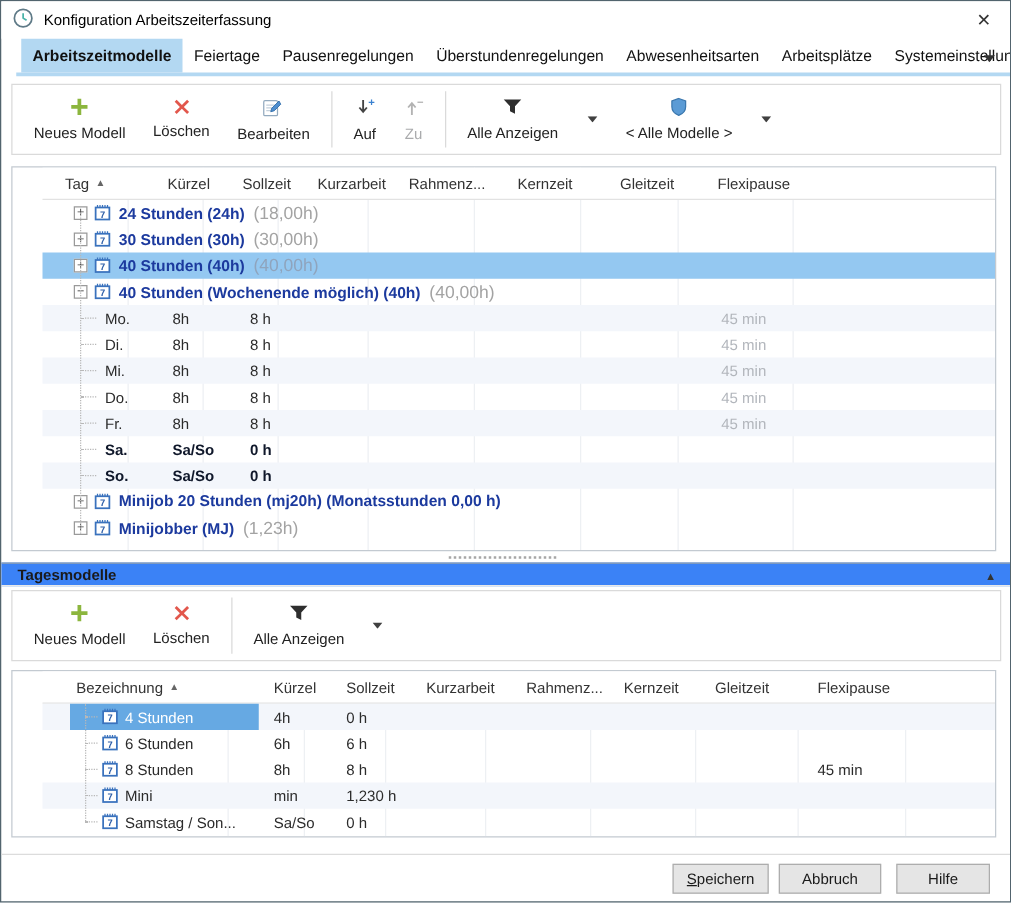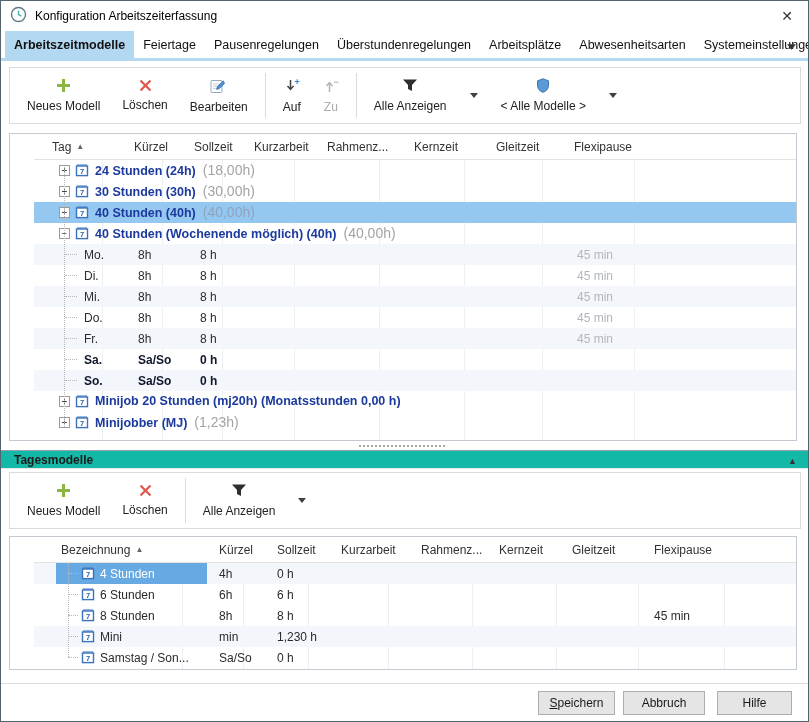--- a/index.html
+++ b/index.html
@@ -5,21 +5,21 @@
   html,body{margin:0;padding:0;}
   body{font-family:"Liberation Sans",sans-serif;font-size:12px;color:#1a1a1a;background:#c6ced3;}
   .window{position:relative;width:809px;height:722px;background:#fff;border:1px solid #52646e;box-sizing:border-box;overflow:hidden;}
 
   
   .titlebar{position:absolute;top:0;left:0;right:0;height:30px;display:flex;align-items:center;padding-left:9px;background:#fff;}
   .title-text{margin-left:8px;color:#000;}
   .close-btn{position:absolute;right:0;top:0;width:42px;height:30px;display:flex;align-items:center;justify-content:center;font-size:14px;color:#333;cursor:default;}
 
   
-  .tabstrip{position:absolute;top:30px;left:0;right:0;height:30px;}
+  .tabstrip{position:absolute;top:30px;left:12px;right:0;height:30px;}
   .tabs{display:flex;height:27px;align-items:stretch;padding-left:4px;}
   .tab{display:flex;align-items:center;padding:0 9px;font-size:12.5px;color:#111;white-space:nowrap;cursor:default;}
   .tab.selected{background:#b3d8f2;font-weight:bold;}
   .tab-underline{position:absolute;left:0;right:0;top:27px;height:3px;background:#b3d8f2;}
   .tab-overflow{position:absolute;right:12px;top:8px;}
 
   
   .toolbar{position:absolute;left:8px;width:792px;height:57px;border:1px solid #dadada;background:#fff;display:flex;align-items:stretch;padding-left:6px;box-sizing:border-box;}
   #toolbar-top{top:66px;}
   #toolbar-bottom{top:471px;}
@@ -52,21 +52,21 @@
   .glabel .sfx{font-weight:normal;color:#a3a3a3;margin-left:7px;font-size:14px;}
   .trow.selected .glabel .sfx{color:#8fa4bd;}
   
   .sel-band{position:absolute;left:22px;width:151px;top:0;height:21px;background:#66a9e3;}
   .dname{position:absolute;left:66px;top:0;height:21px;display:flex;align-items:center;color:#2b2b2b;white-space:nowrap;}
   .trow.selected2 .dname{color:#fff;}
   .dcal{position:absolute;left:47px;top:3px;width:14px;height:14px;}
 
   
   .splitter{position:absolute;top:444px;left:358px;width:86px;border-top:2px dotted #a6a6a6;}
-  .panel-head{position:absolute;top:449px;left:0;right:0;height:19px;border-top:1px solid #95a3ad;border-bottom:1px solid #e8e8e8;background:#14b8a6;display:flex;align-items:center;padding-left:13px;box-sizing:border-box;font-weight:bold;}
+  .panel-head{position:absolute;top:449px;left:0;right:0;height:19px;border-top:1px solid #95a3ad;border-bottom:1px solid #e8e8e8;background:#3b82f6;display:flex;align-items:center;padding-left:13px;box-sizing:border-box;font-weight:bold;}
   .panel-collapse{position:absolute;right:11px;top:5px;font-size:9px;color:#333;}
 
   
   .footer-line{position:absolute;left:0;right:0;top:682px;height:1px;background:#dcdcdc;}
   .btn{position:absolute;top:690px;height:24px;background:#e5e5e5;border:1px solid #adadad;display:flex;align-items:center;justify-content:center;box-sizing:border-box;cursor:default;}
   #btn-save{left:537px;width:77px;}
   #btn-save span{display:block;}
   #btn-save span::first-letter{text-decoration:underline;}
   #btn-cancel{left:622px;width:82px;}
   #btn-help{left:716px;width:75px;}
@@ -86,22 +86,22 @@
     <span class="title-text">Konfiguration Arbeitszeiterfassung</span>
     <span class="close-btn">✕</span>
   </div>
 
   <div class="tabstrip">
     <div class="tabs">
         <div class="tab selected">Arbeitszeitmodelle</div>
         <div class="tab">Feiertage</div>
         <div class="tab">Pausenregelungen</div>
         <div class="tab">Überstundenregelungen</div>
+        <div class="tab">Abwesenheitsarten</div>
         <div class="tab">Arbeitsplätze</div>
-        <div class="tab">Abwesenheitsarten</div>
         <div class="tab">Systemeinstellungen</div>
       </div>
     <div class="tab-underline"></div>
     <span class="tab-overflow">
       <svg width="9" height="6" viewBox="0 0 8 5">
           <path d="M0 0h8L4 5Z" fill="#333"></path>
         </svg>
     </span>
   </div>
 

